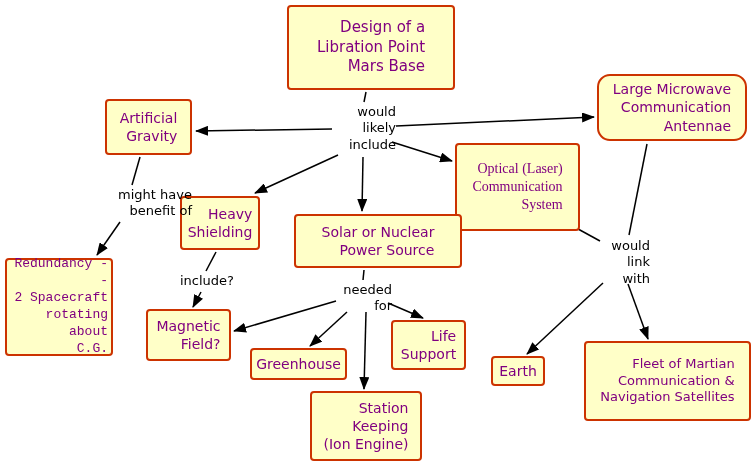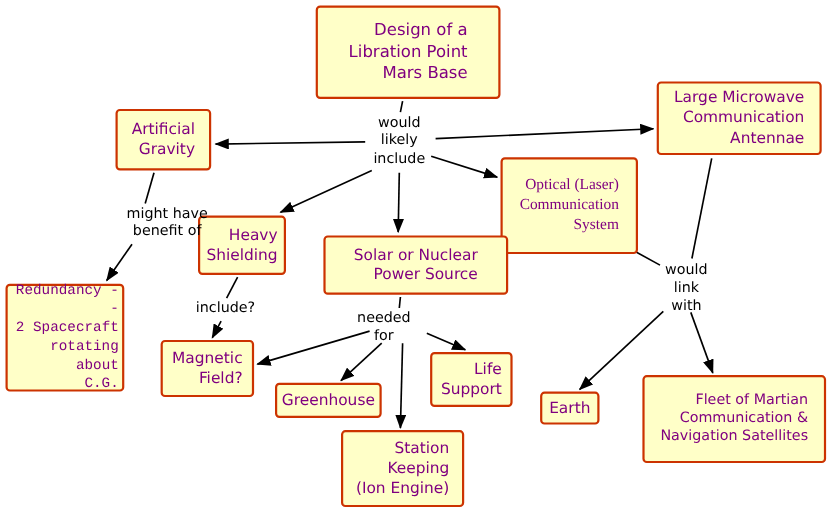--- a/index.html
+++ b/index.html
@@ -32,45 +32,45 @@
     border: 2px solid var(--box-border, #cc3300);
     color: var(--box-text, #800080);
     border-radius: 4px;
     font-size: 14px;
     line-height: 1.3;
     white-space: pre-line;
     padding: 2px 3px;
   }
   .link-label {
     position: absolute;
-    text-align: center;
+    text-align: right;
     color: var(--link-text, #000000);
     font-size: 13px;
     line-height: 1.25;
     white-space: pre-line;
   }
   
   #n-title            { left:287px; top:5px;   width:168px; height:85px; font-size:15px; }
   #n-artificial-gravity{ left:105px; top:99px;  width:87px;  height:56px; }
-  #n-large-microwave  { left:597px; top:74px;  width:150px; height:67px; }
+  #n-large-microwave  { left:597px; top:74px;  width:150px; height:67px;border-radius:13px; }
   #n-optical-laser    { left:455px; top:143px; width:125px; height:88px;font-family:Liberation Serif, serif; }
   #n-heavy-shielding  { left:180px; top:196px; width:80px;  height:54px; }
   #n-power-source     { left:294px; top:214px; width:168px; height:54px; }
   #n-redundancy       { left:5px;   top:258px; width:108px; height:98px; font-size:13px;font-family:Liberation Mono, monospace; }
   #n-magnetic-field   { left:146px; top:309px; width:85px;  height:52px; }
   #n-greenhouse       { left:250px; top:348px; width:97px;  height:32px; }
   #n-life-support     { left:391px; top:320px; width:75px;  height:50px; }
   #n-station-keeping  { left:310px; top:391px; width:112px; height:70px; }
   #n-earth            { left:491px; top:356px; width:54px;  height:30px; }
   #n-fleet            { left:584px; top:341px; width:167px; height:80px; font-size:13px; }
   
   #l-would-likely-include { left:330px; top:104px; width:66px; }
   #l-might-have-benefit   { left:92px;  top:187px; width:80px;margin-left:20px; }
   #l-include              { left:176px; top:273px; width:58px; }
-  #l-needed-for           { left:320px; top:282px; width:58px; }
+  #l-needed-for           { left:334px; top:282px; width:58px; }
   #l-would-link-with      { left:598px; top:238px; width:52px; }
 </style>
 </head>
 <body>
 
 <div class="canvas">
 
   <svg id="edges-svg" width="755" height="470" viewBox="0 0 755 470" xmlns="http://www.w3.org/2000/svg">
     <defs>
       <marker id="arrowhead" markerUnits="userSpaceOnUse" markerWidth="13" markerHeight="10" refX="12" refY="5" orient="auto">

